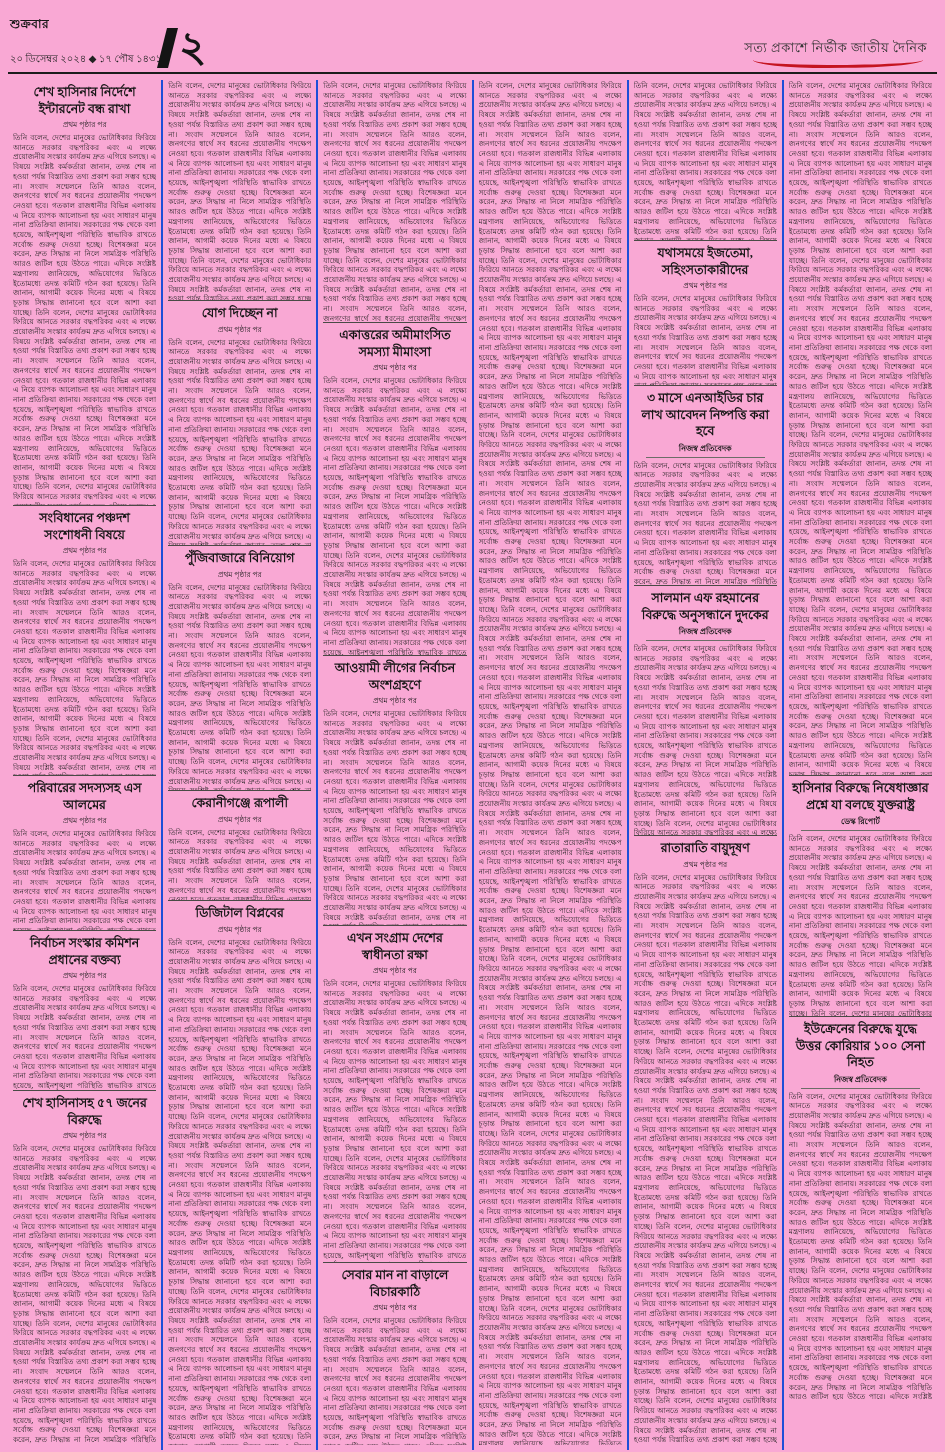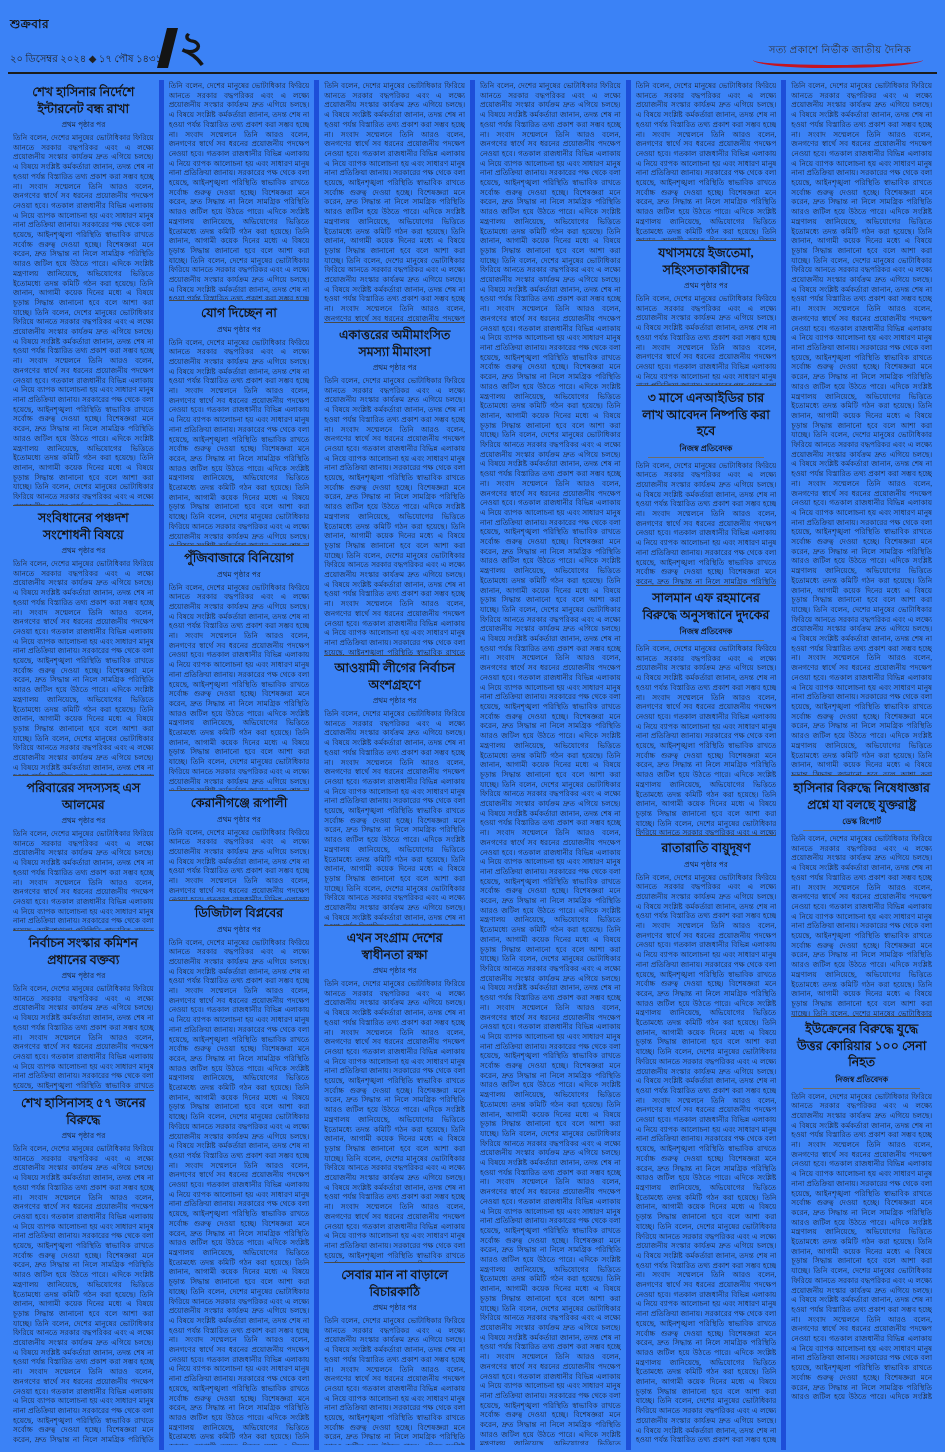--- a/index.html
+++ b/index.html
@@ -1,20 +1,20 @@
 <!DOCTYPE html>
 <html lang="bn"><head>
 <meta charset="utf-8">
 <style>
   html,body { margin:0; padding:0; background:#dddbd4; }
   .page {
     position:relative;
     width:945px; height:1452px;
     margin:0 auto;
-    background:#3b82f6;
+    background:#f9a8d4;
     box-sizing:border-box;
     padding:6px 8px 4px;
     font-family:"Liberation Serif","DejaVu Serif",serif;
     color:#161616;
     overflow:hidden;
     box-shadow:0 0 6px rgba(0,0,0,.35);
   }
   
   .header {
     display:flex; align-items:flex-end;
@@ -23,31 +23,31 @@
     padding-bottom:4px;
   }
   .issue-block { width:150px; padding-left:2px; }
   .weekday { font-weight:bold; font-size:12px; letter-spacing:.5px; }
   .dateline-top { font-size:10px; margin-top:16px; white-space:nowrap; color:#222; }
   .pagenum-block { display:flex; align-items:center; margin:0 6px 0 2px; }
   .wedge { width:11px; height:40px; background:#141414; transform:skewX(-14deg); margin-right:6px; }
   .pagenum { font-size:42px; font-weight:bold; line-height:.9; }
   .section-title { font-size:27px; font-weight:bold; margin:0 0 2px 16px; letter-spacing:1px; white-space:nowrap; }
   .masthead-wrap { margin-left:auto; text-align:center; padding-right:10px; }
-  .tagline { font-size:10px; color:#333; margin-bottom:1px; letter-spacing:.5px; }
+  .tagline { font-size:13px; color:#333; margin-bottom:1px; letter-spacing:.5px; }
   .masthead-row { display:flex; align-items:center; justify-content:flex-end; gap:5px; }
   .masthead-mark { width:16px; height:16px; border-radius:50%; background:radial-gradient(circle at 35% 35%, #e23026, #9d0f12); flex:0 0 auto; }
   .masthead { font-size:32px; font-weight:bold; color:#0c3e1e; line-height:1; white-space:nowrap;
               text-shadow:0 0 .5px #0c3e1e; }
   .swoosh { height:7px; width:170px; margin:-2px 4px 0 auto;
             border-bottom:3px solid #c41420;
             border-radius:0 0 70% 55% / 0 0 100% 100%; }
   
   .columns { display:flex; margin-top:6px; height:1370px; }
-  .col { flex:1 1 0; min-width:0; padding:0 5px; border-right:5px solid #1d4ed8; overflow:hidden; }
+  .col { flex:1 1 0; min-width:0; padding:0 5px; border-right:2px solid #1d4ed8; overflow:hidden; }
   .col:last-child { border-right:none; }
   .article { overflow:hidden; box-sizing:border-box; padding-top:1px; }
   .article + .article { border-top:1px solid #4a4a46; }
   .headline { font-size:12.5px; font-weight:bold; text-align:center; line-height:1.32; margin:3px 2px 2px; }
   .cont-line { font-size:7.5px; font-weight:normal; text-align:center; margin:0 0 2px; }
   .byline { font-size:8px; font-weight:bold; text-align:center; border-bottom:1px solid #6d6d68; padding-bottom:2px; margin:0 12px 3px; }
   .bodytext { font-size:7.3px; line-height:1.33; text-align:justify; color:#1f1f1f; word-spacing:.3px; }
 </style>
 </head>
 <body>

